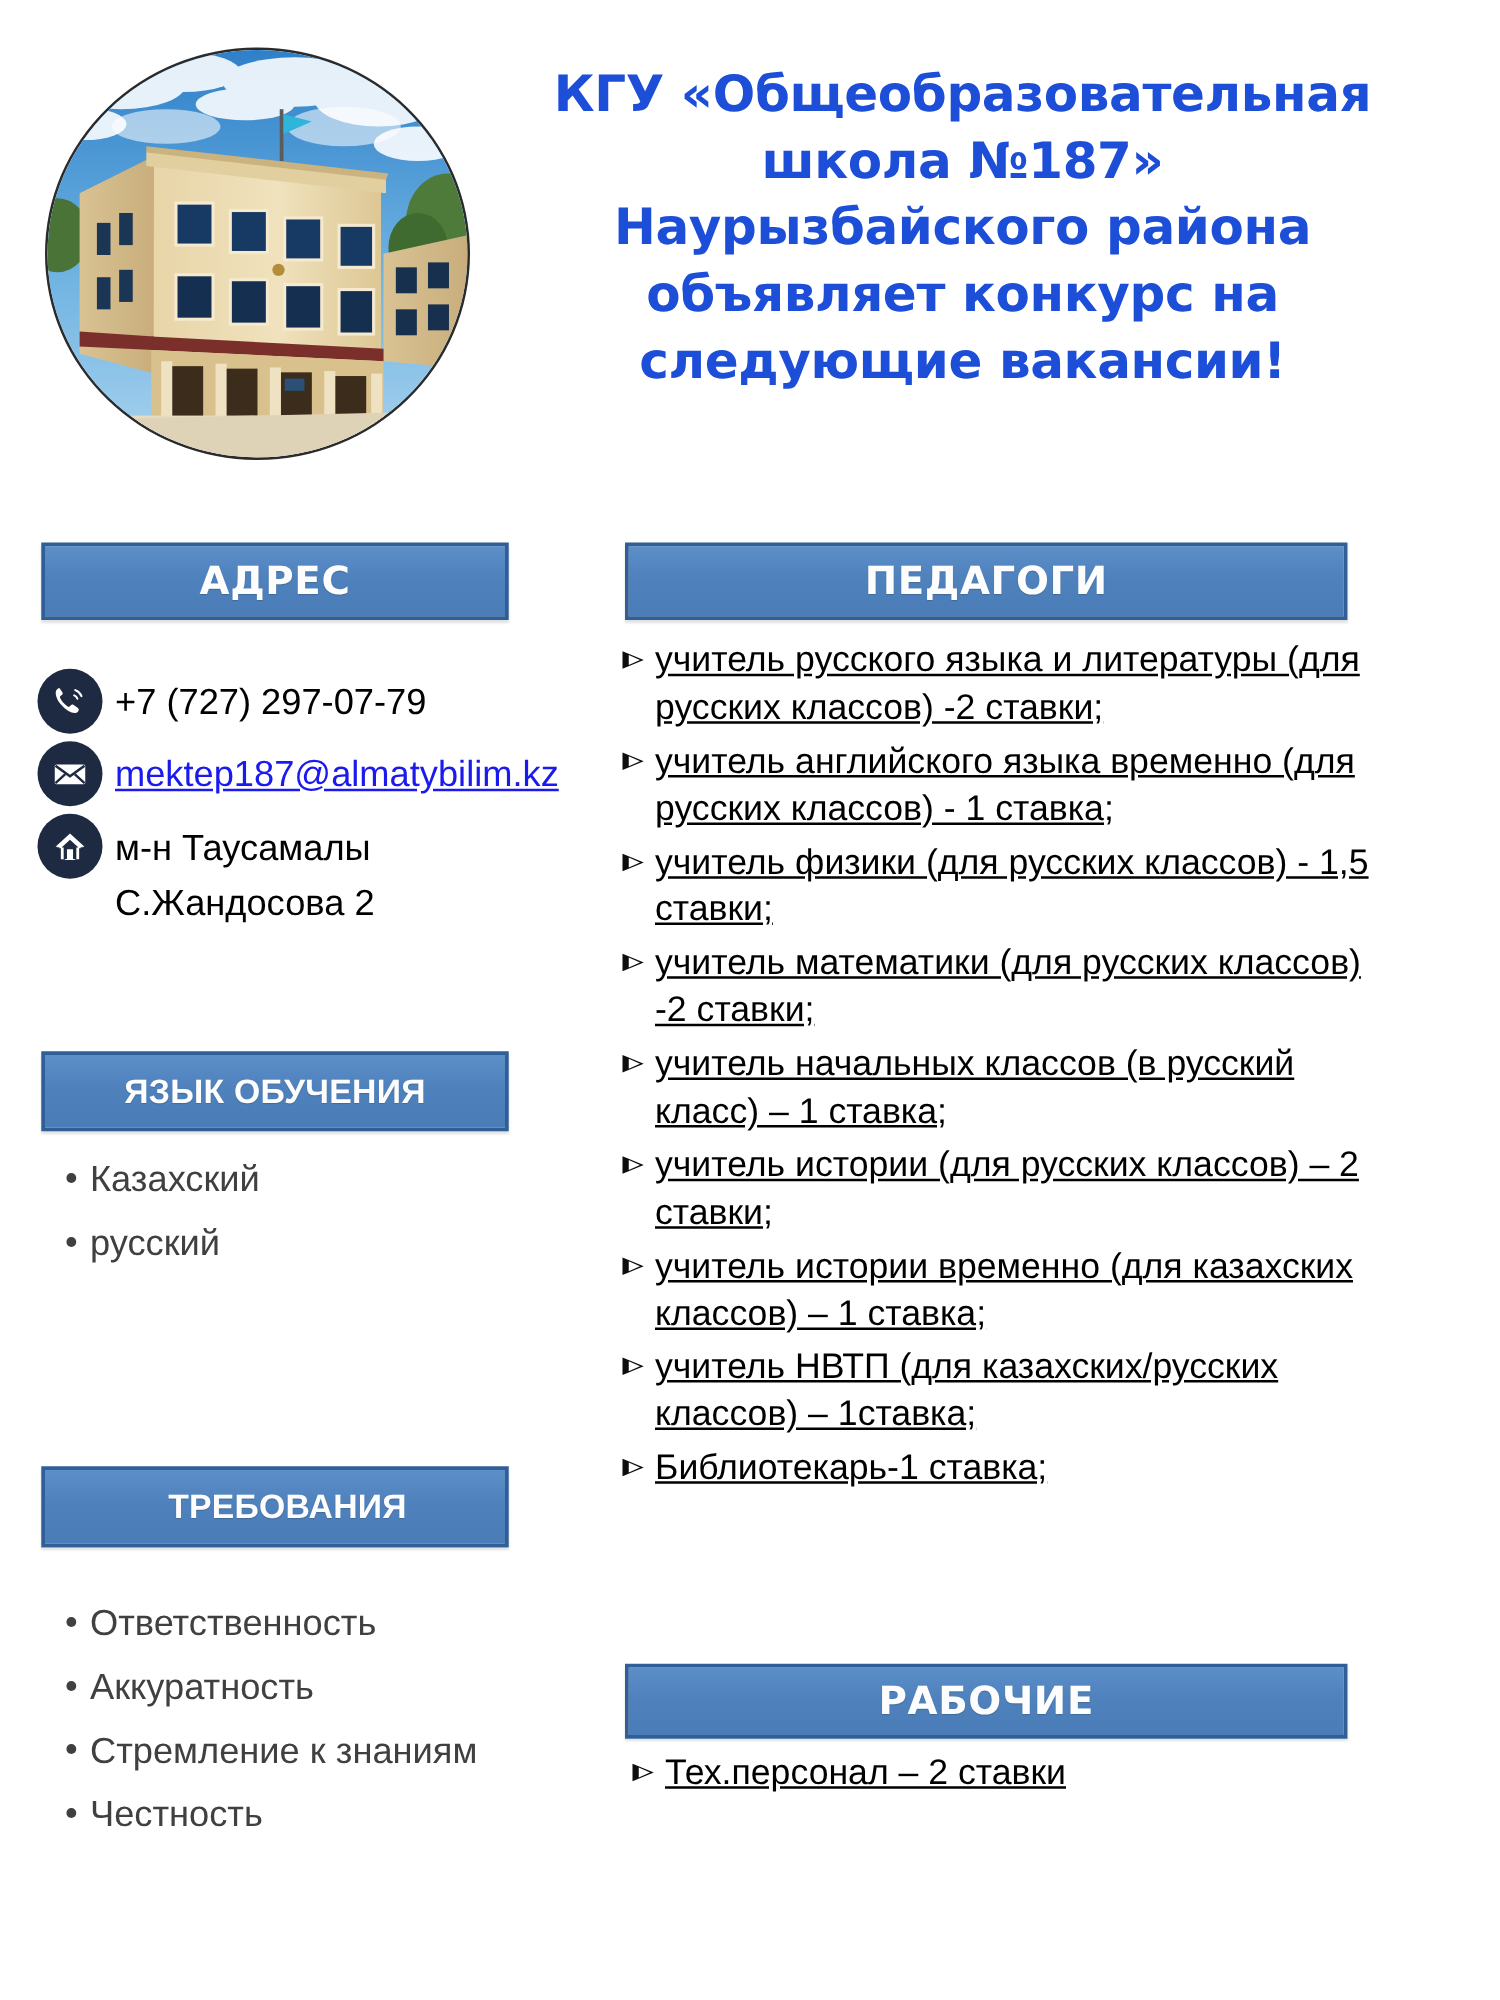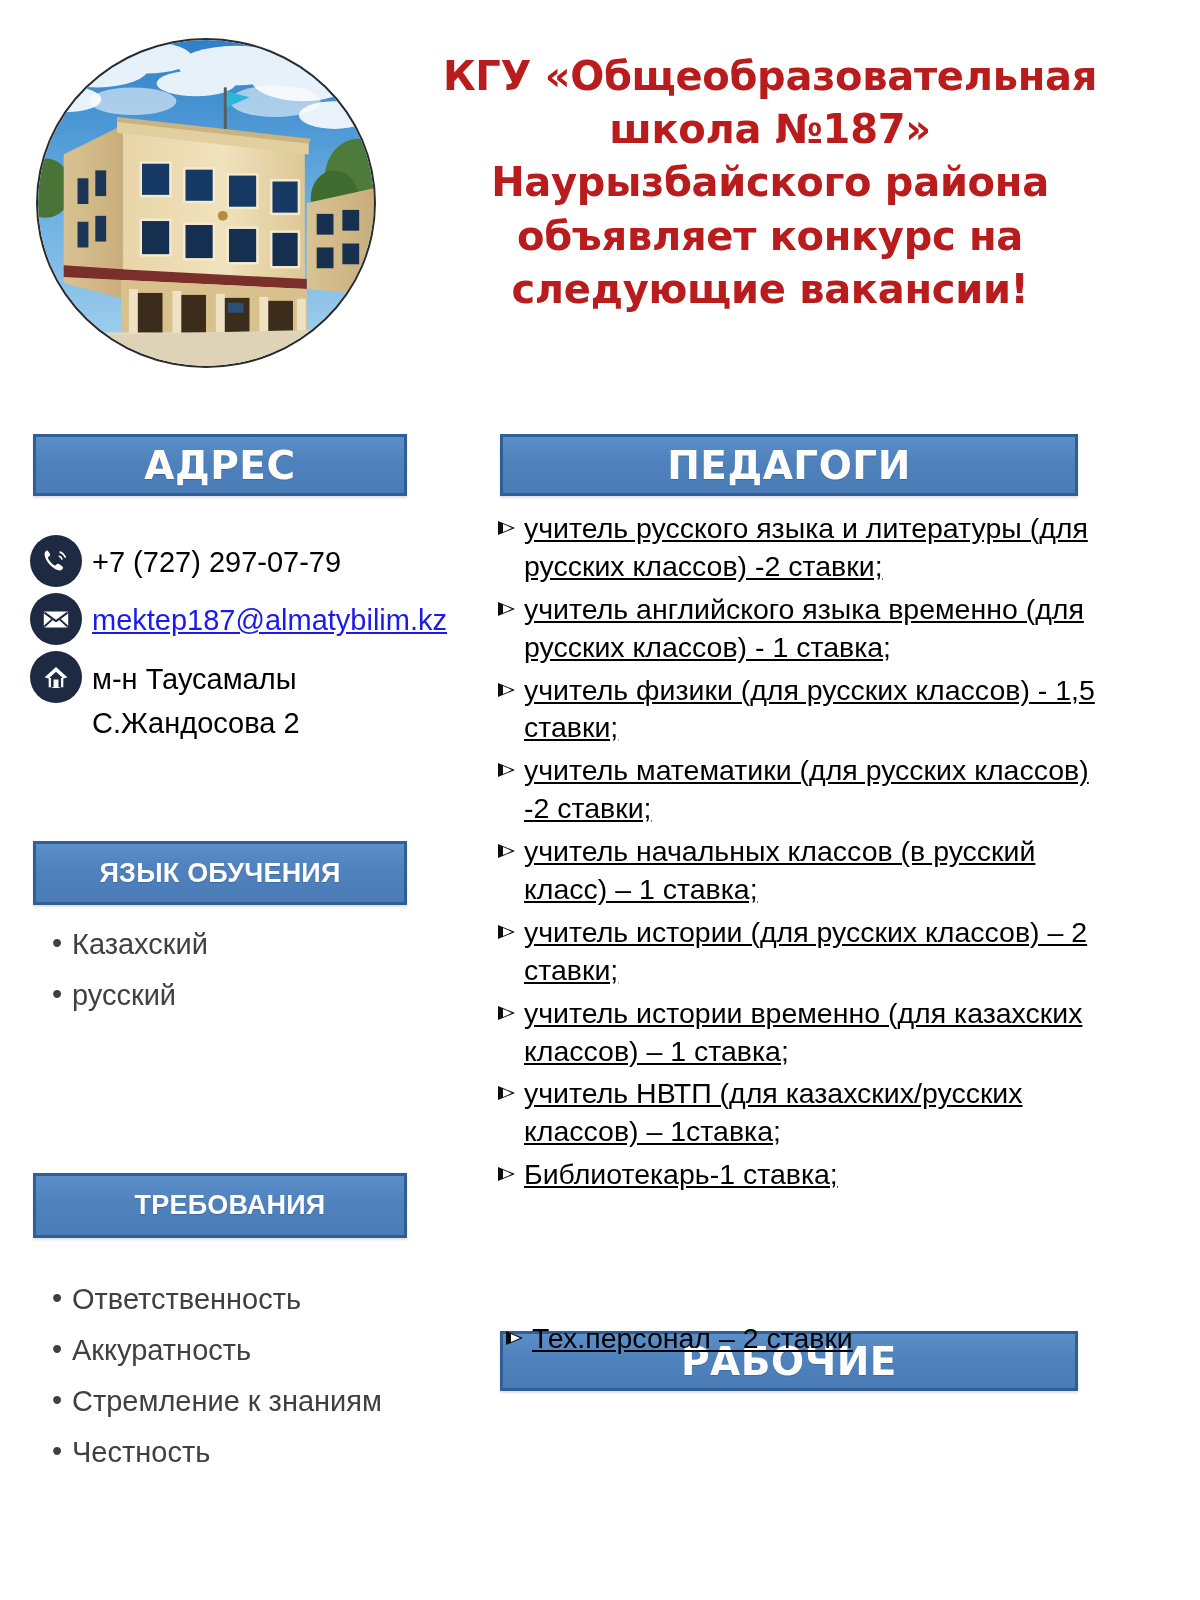--- a/index.html
+++ b/index.html
@@ -53,21 +53,21 @@
     position: absolute;
     left: 420px;
     top: 50px;
     width: 700px;
     text-align: center;
     font-family: "DejaVu Sans", sans-serif;
     font-weight: 700;
     font-size: 40px;
     line-height: 1.33;
     letter-spacing: -0.3px;
-    color: #b91c1c;
+    color: #1d4ed8;
     white-space: pre-line;
   }
 
   
   .bar {
     position: absolute;
     box-sizing: border-box;
     background: linear-gradient(180deg, #5c8fc8 0%, #4f82bd 45%, #4a7cb8 100%);
     border: 3px solid #2f5f96;
     display: flex;
@@ -77,21 +77,21 @@
     text-align: center;
     box-shadow: 0 2px 2px rgba(0,0,0,0.12);
   }
   .bar-label {
     font-weight: 700;
     color: #fdfdfd;
     text-shadow: 0 1px 1px rgba(0,0,0,0.18);
   }
   .bar-cond .bar-label {
     font-family: "DejaVu Sans", sans-serif;
-    font-size: 39px;
+    font-size: 31px;
     letter-spacing: 0.5px;
   }
   .bar-wide .bar-label {
     font-family: "Liberation Sans", sans-serif;
     font-size: 27px;
     letter-spacing: 0.2px;
   }
 
   #bar-address   { left: 33px;  top: 434px;  width: 374px; height: 62px; }
   #bar-language  { left: 33px;  top: 841px;  width: 374px; height: 64px; }
@@ -204,21 +204,21 @@
     position: absolute;
     left: 6px;
     top: 14px;
     width: 0;
     height: 0;
     border-top: 4px solid transparent;
     border-bottom: 4px solid transparent;
     border-left: 9px solid #ffffff;
   }
   #list-teachers { left: 497px; top: 510px; width: 600px; }
-  #list-workers  { left: 505px; top: 1320px; width: 600px; }
+  #list-workers  { left: 505px; top: 1400px; width: 600px; }
 </style>
 </head>
 <body>
 
 <div class="top-block">
 
   <div class="photo-wrap">
     <div class="photo-ring">
       <div class="photo-inner">
         <svg class="ph-svg" viewBox="0 0 340 330" preserveAspectRatio="xMidYMid slice">

